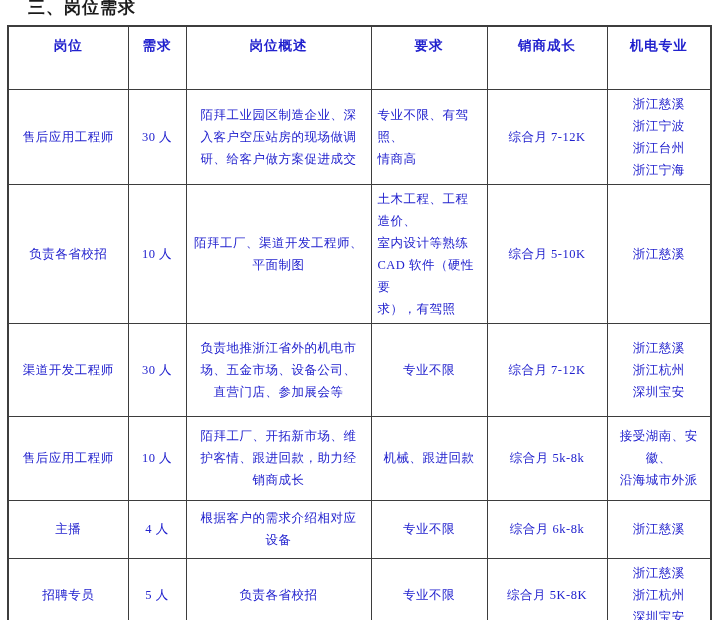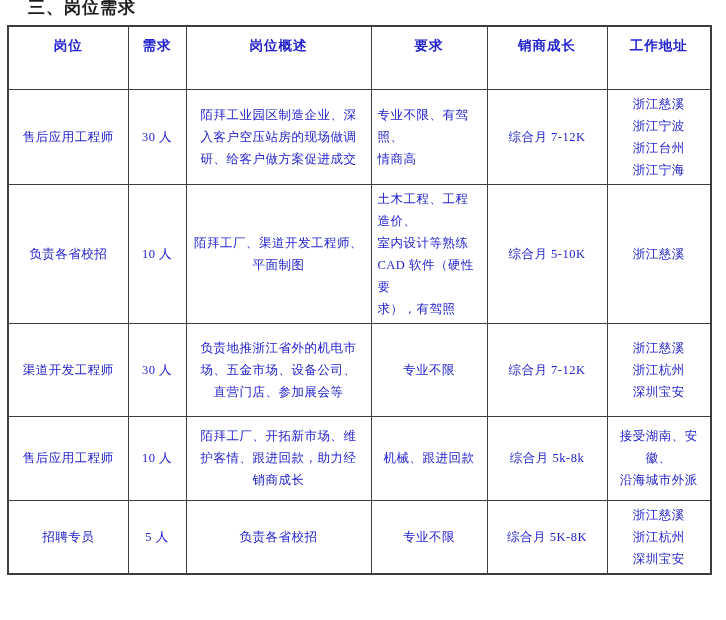--- a/index.html
+++ b/index.html
@@ -94,21 +94,21 @@
       <col style="width:120px">
       <col style="width:104px">
     </colgroup>
     <thead>
       <tr id="header-row">
           <th>岗位</th>
           <th>需求</th>
           <th>岗位概述</th>
           <th>要求</th>
           <th>销商成长</th>
-          <th>工作地址</th>
+          <th>机电专业</th>
         </tr>
     </thead>
     <tbody id="table-body">
         <tr>
           <td class="col-position">售后应用工程师</td>
           <td class="col-count">30 人</td>
           <td class="col-overview">陌拜工业园区制造企业、深
 入客户空压站房的现场做调
 研、给客户做方案促进成交</td>
           <td class="col-requirements">专业不限、有驾照、
@@ -148,20 +148,29 @@
           <td class="col-count">10 人</td>
           <td class="col-overview">陌拜工厂、开拓新市场、维
 护客情、跟进回款，助力经
 销商成长</td>
           <td class="col-requirements">机械、跟进回款</td>
           <td class="col-salary">综合月 5k-8k</td>
           <td class="col-locations">接受湖南、安徽、
 沿海城市外派</td>
         </tr>
         <tr>
+          <td class="col-position">主播</td>
+          <td class="col-count">4 人</td>
+          <td class="col-overview">根据客户的需求介绍相对应
+设备</td>
+          <td class="col-requirements">专业不限</td>
+          <td class="col-salary">综合月 6k-8k</td>
+          <td class="col-locations">浙江慈溪</td>
+        </tr>
+        <tr>
           <td class="col-position">招聘专员</td>
           <td class="col-count">5 人</td>
           <td class="col-overview">负责各省校招</td>
           <td class="col-requirements">专业不限</td>
           <td class="col-salary">综合月 5K-8K</td>
           <td class="col-locations">浙江慈溪
 浙江杭州
 深圳宝安</td>
         </tr>
       </tbody>

